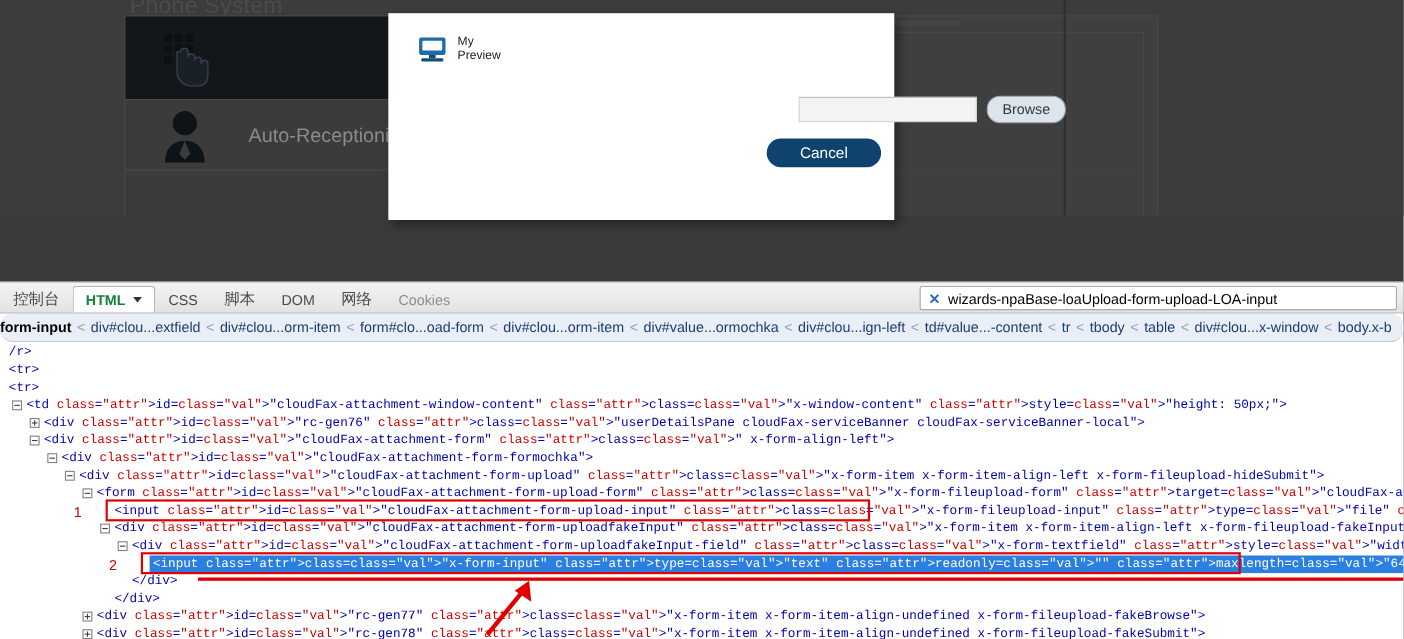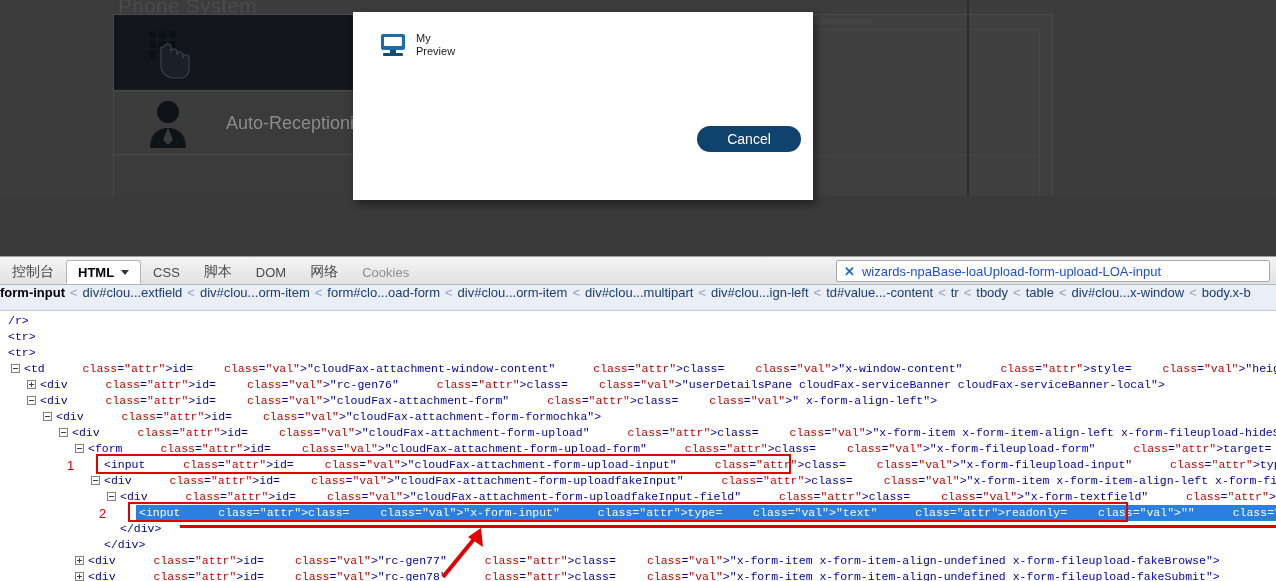--- a/index.html
+++ b/index.html
@@ -199,45 +199,45 @@
     height:24px; margin-top:4px; padding:0 11px;
     display:flex; align-items:center; gap:5px;
     font-size:13px; color:#4a4a4a; cursor:pointer;
     border:1px solid transparent;
   }
   .dt-tab.cn{ font-size:14px; }
   .dt-tab.active{
     background:#ffffff;
     border:1px solid #b5b5b5; border-bottom:1px solid #ffffff;
     border-radius:3px 3px 0 0;
-    font-weight:bold; color:#000000;text-align:center;
+    font-weight:bold; color:#15803d;text-align:center;
   }
   .dt-caret{
     width:0;height:0;border-left:4px solid transparent;
     border-right:4px solid transparent;border-top:5px solid #333;
     margin-left:2px;
   }
   #dt-cookies{ color:#8d8d8d; }
   #dt-search{
     position:absolute; right:6px; top:3px;
     width:434px; height:22px; background:#ffffff;
     border:1px solid #a9a9a9; border-radius:2px;
     display:flex; align-items:center; padding:0 7px; gap:7px;
   }
   #search-clear{
     color:#2a6bb8; font-size:13px; font-weight:bold; cursor:pointer;
   }
-  #search-value{ font-size:13px; color:#1d4ed8; }
+  #search-value{ font-size:13px; color:#000000; }
 
   #breadcrumb{
     height:26px; background:#e9eef7;
     border-bottom:1px solid #c4cbd8;
-    display:flex; align-items:flex-start;
+    display:flex; align-items:center;
     padding-left:0; overflow:hidden;
-    font-size:13px; white-space:nowrap;
+    font-size:13px; white-space:nowrap;border-radius:12px;
   }
   .bc-node{ color:#1b3d73; cursor:pointer; }
   .bc-node.first{ font-weight:bold; color:#000000; }
   .bc-sep{ color:#93a1bb; margin:0 5px; }
 
   #html-view{
     position:relative; height:285px; overflow:hidden;
     font-family:"Liberation Mono", monospace;
     font-size:11.5px; line-height:16px;
     padding-top:2px;
@@ -253,21 +253,21 @@
     top:3px;
   }
   .twisty::before{
     content:""; position:absolute; left:1px; top:3px;
     width:5px; height:1px; background:#404040;
   }
   .twisty.plus::after{
     content:""; position:absolute; left:3px; top:1px;
     width:1px; height:5px; background:#404040;
   }
-  .attr{ color:#cc0000;margin-left:31px; }
+  .attr{ color:#cc0000; }
   .val{ color:#cc0000; }
   .hl-row{
     position:absolute; left:0; top:0; height:16px;
     background:#2a7fe0; color:#ffffff;
   }
   .hl-row .tag, .hl-row .attr, .hl-row .val{ color:#ffffff; }
 
   .red-box{
     position:absolute; border:2px solid #e00000; pointer-events:none;
   }
@@ -360,20 +360,25 @@
         <div id="mon-screen"></div>
           <div id="mon-stand"></div>
           <div id="mon-base"></div>
       </div>
       <div id="source-label">
         <span>My</span><br>
         <span>Preview</span>
       </div>
     </div>
 
+    <div id="upload-row">
+      <div style="width:352px;"></div>
+      <div id="file-input"></div>
+      <div id="browse-btn">Browse</div>
+    </div>
 
     <div id="cancel-btn">Cancel</div>
   </div>
 </div>
 
 <div id="devtools">
 
   <div id="dt-toolbar">
     <div class="dt-tab cn">
       <span>控制台</span>
@@ -408,21 +413,21 @@
       <span class="bc-node first">form-input</span>
       <span class="bc-sep">&lt;</span>
       <span class="bc-node">div#clou...extfield</span>
       <span class="bc-sep">&lt;</span>
       <span class="bc-node">div#clou...orm-item</span>
       <span class="bc-sep">&lt;</span>
       <span class="bc-node">form#clo...oad-form</span>
       <span class="bc-sep">&lt;</span>
       <span class="bc-node">div#clou...orm-item</span>
       <span class="bc-sep">&lt;</span>
-      <span class="bc-node">div#clou...multipart</span>
+      <span class="bc-node">div#value...ormochka</span>
       <span class="bc-sep">&lt;</span>
       <span class="bc-node">div#clou...ign-left</span>
       <span class="bc-sep">&lt;</span>
       <span class="bc-node">td#value...-content</span>
       <span class="bc-sep">&lt;</span>
       <span class="bc-node">tr</span>
       <span class="bc-sep">&lt;</span>
       <span class="bc-node">tbody</span>
       <span class="bc-sep">&lt;</span>
       <span class="bc-node">table</span>

